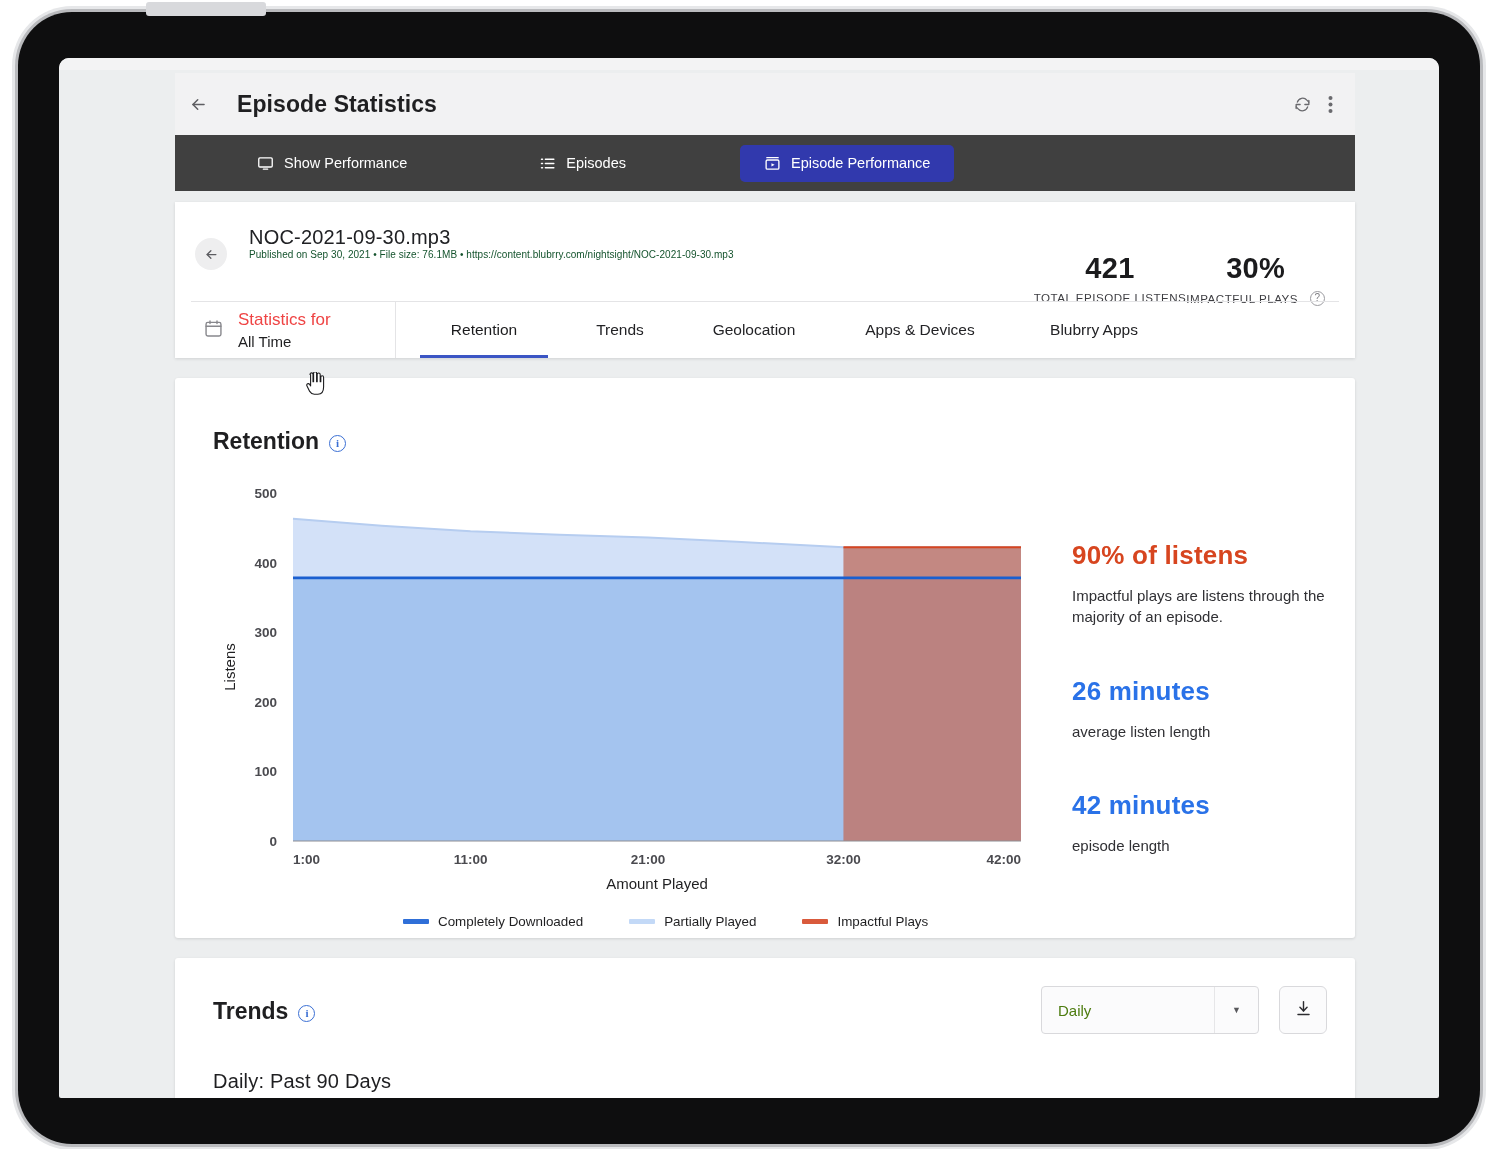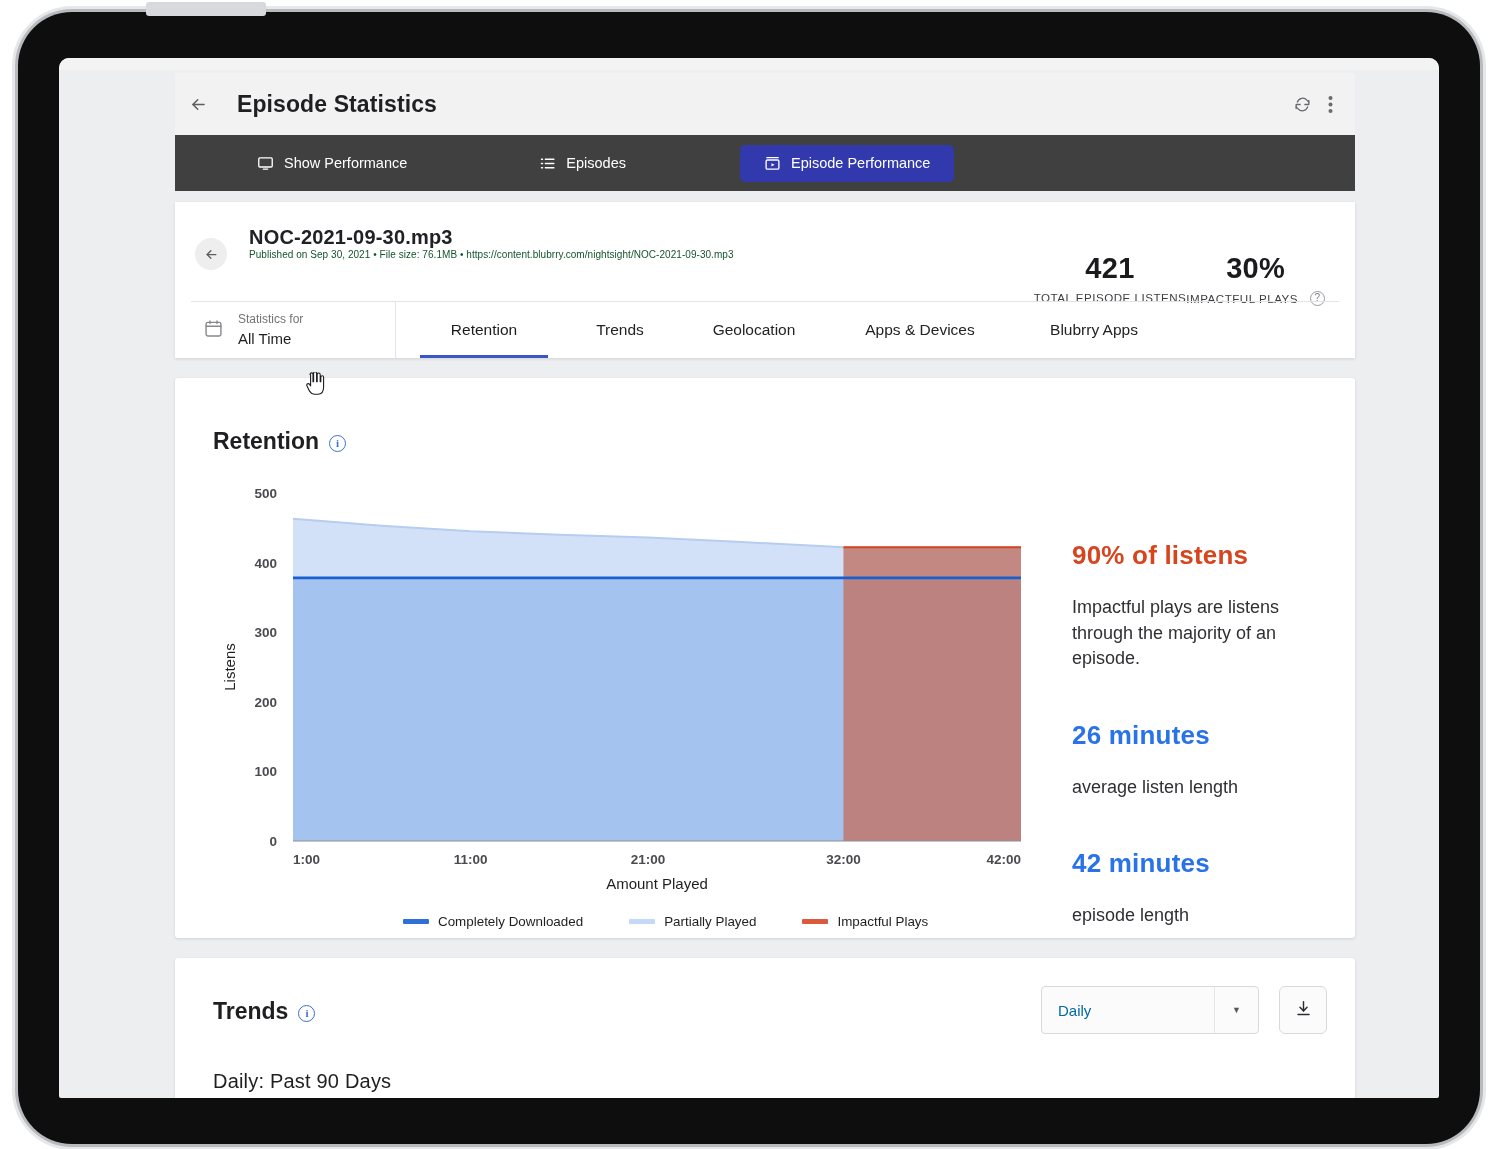--- a/index.html
+++ b/index.html
@@ -97,21 +97,21 @@
     padding: 24px 30px 0 20px;
   }
   #episode-back-btn {
     width: 32px; height: 32px; border-radius: 50%;
     background: #eeeeef; color: #5c5c60;
     display: flex; align-items: center; justify-content: center;
     font-size: 16px; margin-top: 12px; cursor: pointer;
   }
   #episode-meta { margin-left: 22px; }
   #episode-filename {
-    font-size: 20px; color: #202124; font-weight: 700;
+    font-size: 20px; color: #202124; font-weight: 400;
     letter-spacing: .2px;
   }
   #episode-subline {
     font-size: 10px; color: #14532d; letter-spacing: .05px;
   }
   #episode-stats {
     margin-left: auto; display: flex; padding-top: 6px; margin-top: 20px;
   }
   .stat-block { text-align: center; }
   .stat-value {
@@ -137,21 +137,21 @@
     border-top: 1px solid #e4e4e6;
     display: flex; align-items: stretch;
   }
   #date-range-picker {
     display: flex; align-items: center; gap: 14px;
     width: 205px; padding-left: 12px;
     border-right: 1px solid #e4e4e6; cursor: pointer;
   }
   #calendar-icon { color: #88888d; }
   #date-range-text { line-height: 1.25; }
-  #date-range-caption { font-size: 12px; color: #737373; }
+  #date-range-caption { font-size: 17px; color: #ef4444; }
   #date-range-value { font-size: 15px; color: #1f1f21; margin-top: 3px; }
   .subtab {
     display: flex; align-items: center; justify-content: center;
     padding: 0 12px; font-size: 15.5px; color: #232326;
     cursor: pointer; position: relative;
   }
   #subtab-retention { margin-left: 24px; width: 128px; color: #1b1b1d; }
   #subtab-retention::after {
     content: ""; position: absolute; left: 0; right: 0; bottom: 0;
     height: 3px; background: #3b55c4;
@@ -189,21 +189,21 @@
     position: absolute; left: 228px; top: 536px;
     display: flex; align-items: flex-start; gap: 46px;
   }
   .legend-item { display: flex; align-items: center; gap: 9px; font-size: 13.4px; color: #1f1f21; cursor: pointer;}
   .legend-swatch { width: 26px; height: 5px; border-radius: 1px; }
 
   
   #retention-kpis { position: absolute; left: 897px; top: 162px; width: 260px; }
   .kpi-block { margin-bottom: 48px; }
   .kpi-value { font-size: 26px; font-weight: 700; letter-spacing: .2px; }
-  .kpi-desc { margin-top: 24px; font-size: 18px; color: #303034; line-height: 1.42; }
+  .kpi-desc { margin-top: 14px; font-size: 15px; color: #303034; line-height: 1.42; }
   #kpi-impactful .kpi-value { color: #d7451f; }
   #kpi-average .kpi-value, #kpi-episode-length .kpi-value { color: #2a72e8; }
 
   
   #trends-card {
     position: absolute; left: 116px; top: 900px;
     width: 1180px; height: 170px;
     background: #ffffff; border-radius: 3px;
     box-shadow: 0 1px 3px rgba(0,0,0,.12);
   }
@@ -216,21 +216,21 @@
     position: absolute; right: 28px; top: 28px;
     display: flex; align-items: center; gap: 20px;
   }
   #interval-select {
     width: 218px; height: 48px;
     border: 1px solid #d9d9dc; border-radius: 4px;
     background: #fbfbfc; display: flex; align-items: center;
     cursor: pointer;
   }
   #interval-select-value {
-    flex: 1; padding-left: 16px; font-size: 15px; color: #0369a1;
+    flex: 1; padding-left: 16px; font-size: 15px; color: #4d7c0f;
   }
   #interval-select-caret {
     width: 44px; height: 100%; border-left: 1px solid #e6e6e8;
     display: flex; align-items: center; justify-content: center;
     color: #58585c; font-size: 9px;
   }
   #download-button {
     width: 48px; height: 48px;
     border: 1px solid #d9d9dc; border-radius: 6px;
     background: #fbfbfc;

